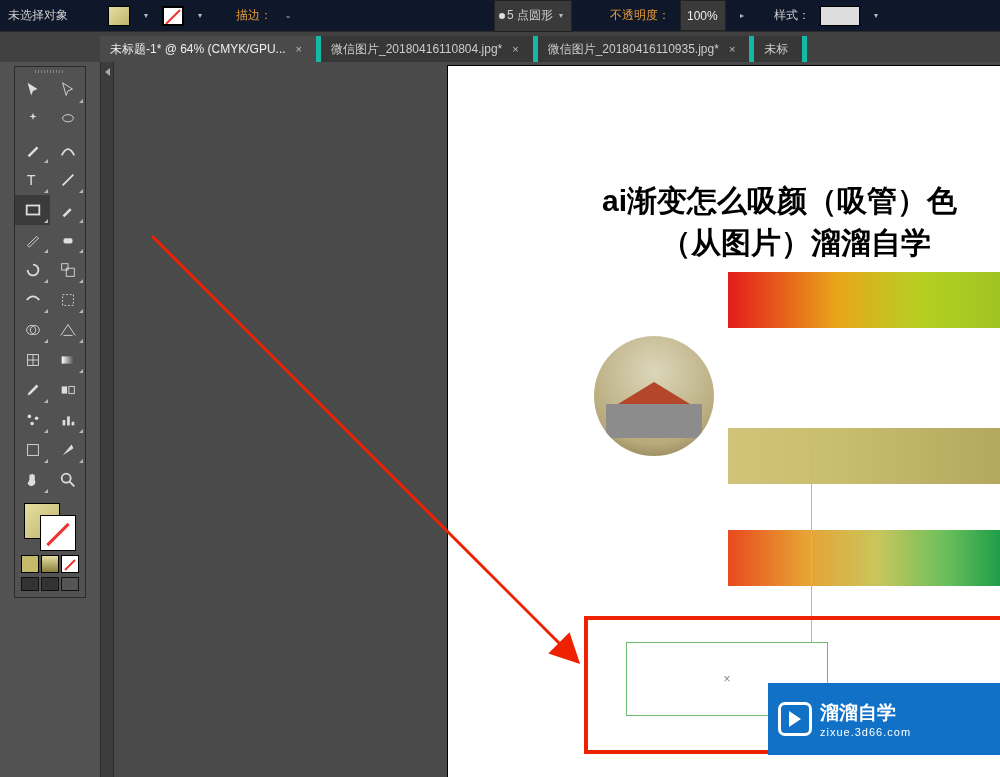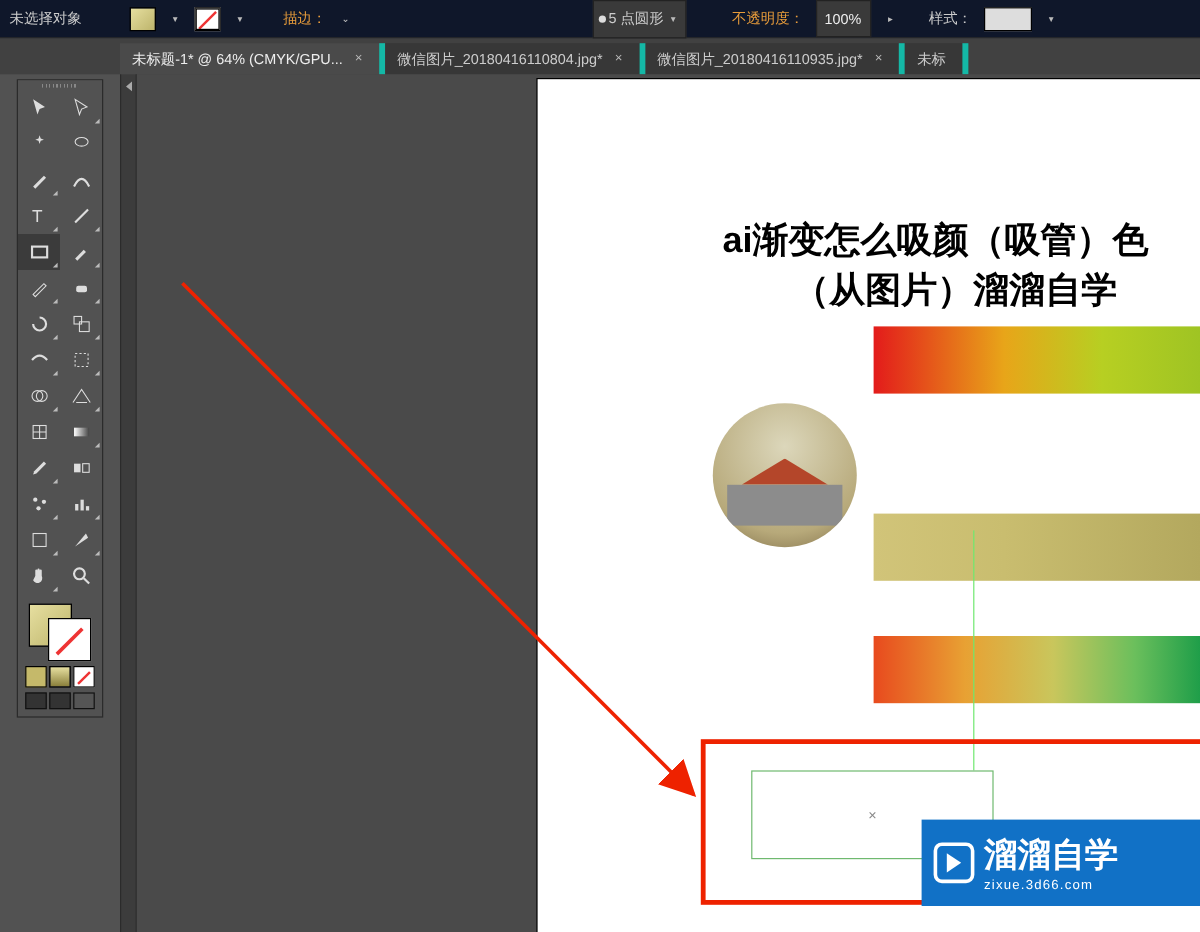--- a/index.html
+++ b/index.html
@@ -77,21 +77,21 @@
 .smart-v{position:absolute;left:697px;top:380px;width:1px;height:280px;background:#6fe86f;}
 .dim-box{position:absolute;left:724px;top:636px;background:#8a8a8a;color:#fff;font-size:11px;padding:4px 6px;line-height:1.3;}
 
 
 .arrow-svg{position:absolute;left:34px;top:170px;width:470px;height:470px;pointer-events:none;}
 
 
 .wm{position:absolute;right:0;bottom:22px;width:232px;height:72px;background:#1171c6;display:flex;align-items:center;padding:0 10px;gap:8px;}
 .wm .play{width:34px;height:34px;border:3px solid #fff;border-radius:7px;display:flex;align-items:center;justify-content:center;}
 .wm .play::after{content:'';width:0;height:0;border-top:8px solid transparent;border-bottom:8px solid transparent;border-left:12px solid #fff;}
-.wm .t1{color:#fff;font-size:28px;font-weight:700;}
+.wm .t1{color:#fff;font-size:19px;font-weight:700;}
 .wm .t2{color:#fff;font-size:11px;letter-spacing:1px;}
 </style>
 </head>
 <body>
 
 <div class="control-bar">
   <span class="sel-label">未选择对象</span>
   <span style="flex:0 0 16px"></span>
   <span class="swatch fill-sw"></span>
   <span class="tiny-dd">▾</span>

